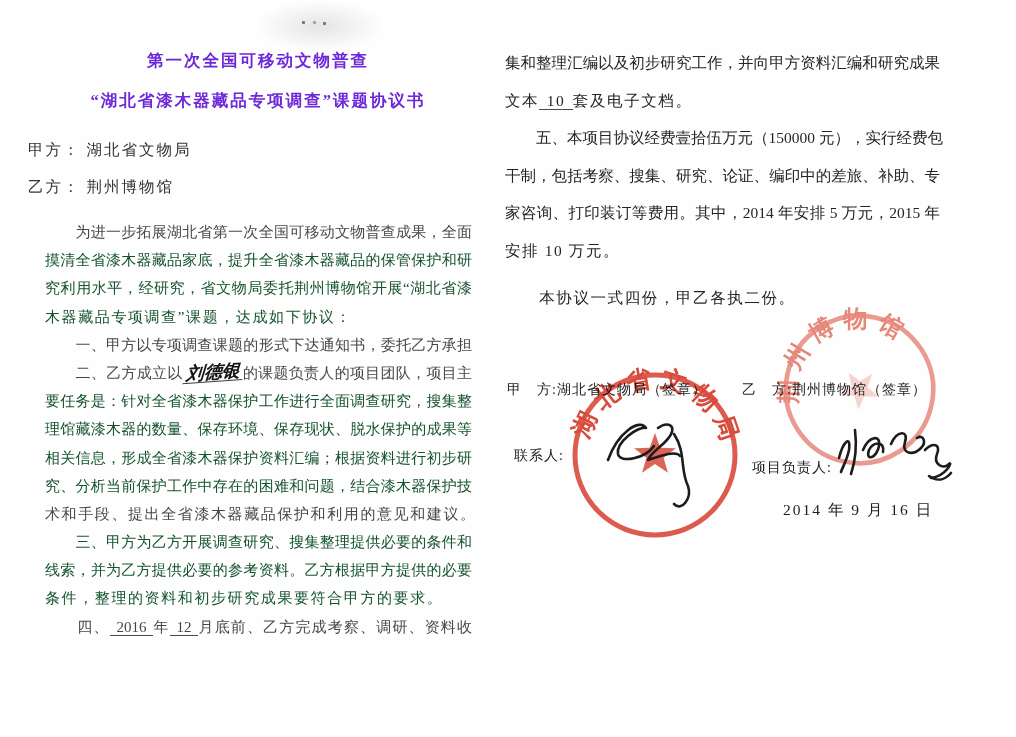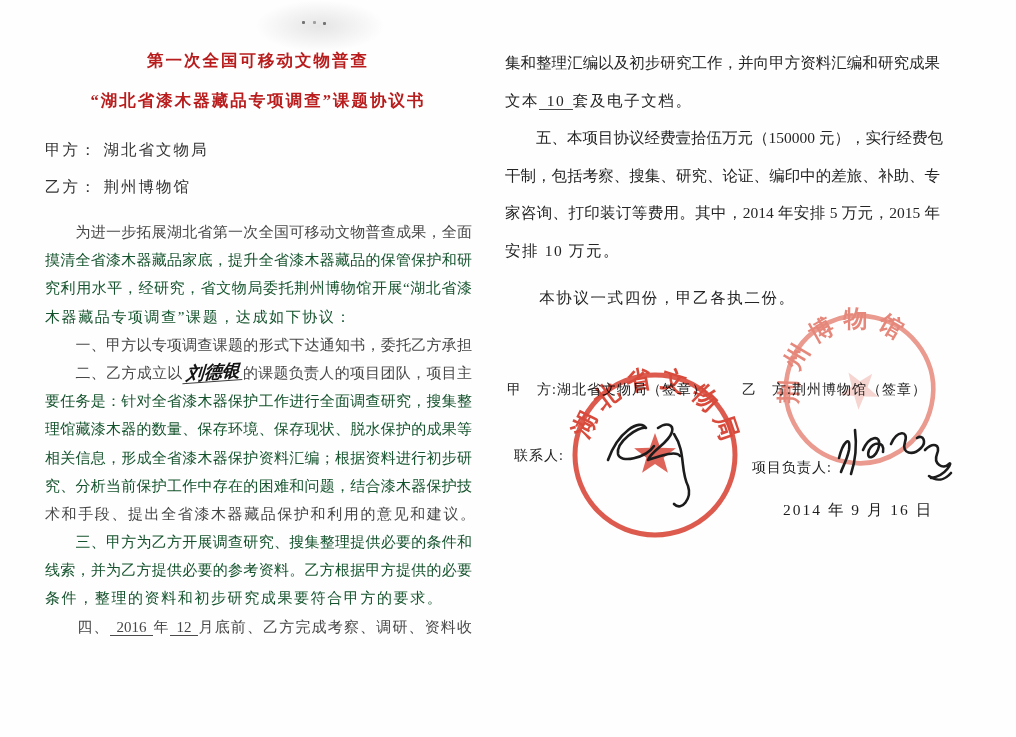--- a/index.html
+++ b/index.html
@@ -1,22 +1,22 @@
 <!DOCTYPE html>
 <html><head>
 <meta charset="utf-8">
 <style>
   html,body{margin:0;padding:0;background:#e9e9e9;}
   .scan{position:relative;width:1016px;height:737px;background:#fefefe;overflow:hidden;
         font-family:"Liberation Serif","DejaVu Serif",serif;color:#2b2b2b;}
   .abs{position:absolute;}
   
   .title{left:45px;width:426px;text-align:center;font-weight:bold;font-size:16.5px;
-         letter-spacing:2px;color:#b91c1c;}
-  .party{left:45px;font-size:15.5px;letter-spacing:2px;color:#333;}
+         letter-spacing:2px;color:#6d28d9;}
+  .party{left:28px;font-size:15.5px;letter-spacing:2px;color:#333;}
   
   .body-col{position:absolute;}
   .left-col{left:45px;top:218px;width:427px;font-size:15px;color:#474747;}
   .left-col .line{height:28.2px;line-height:28.2px;}
   .right-col{left:505px;top:44px;width:435px;font-size:15.5px;color:#242424;}
   .right-col .line{height:37.5px;line-height:37.5px;}
   .line{text-align:justify;text-align-last:justify;white-space:nowrap;}
   .line.short{text-align-last:left;letter-spacing:1.6px;}
   .line.blank{height:10px;line-height:10px;}
   .line.faded{color:#14532d;font-family:Liberation Serif, serif;}

